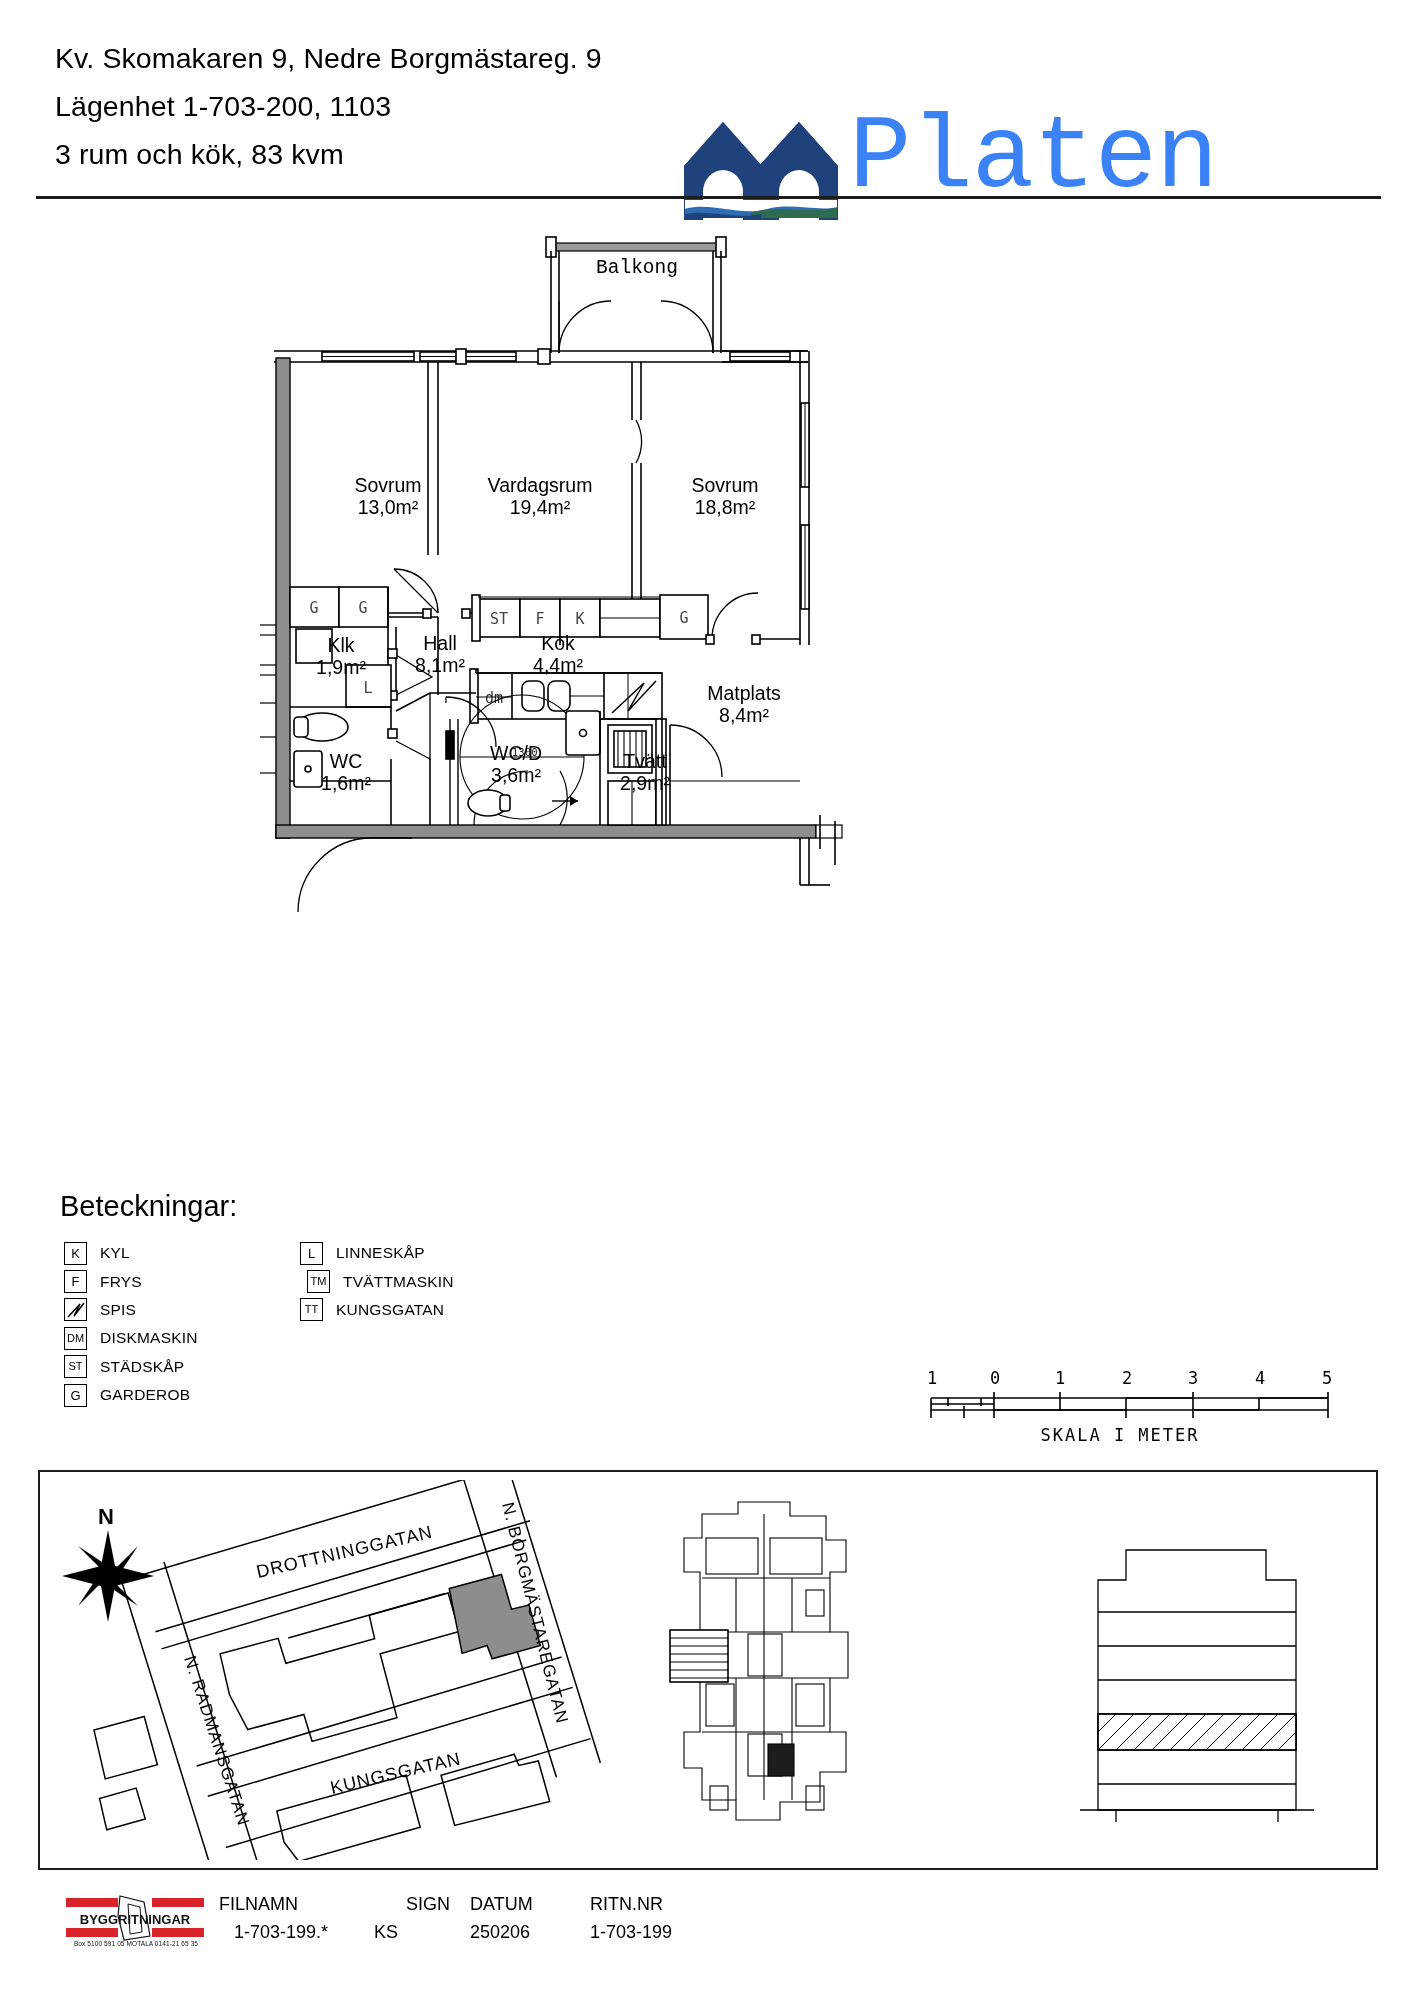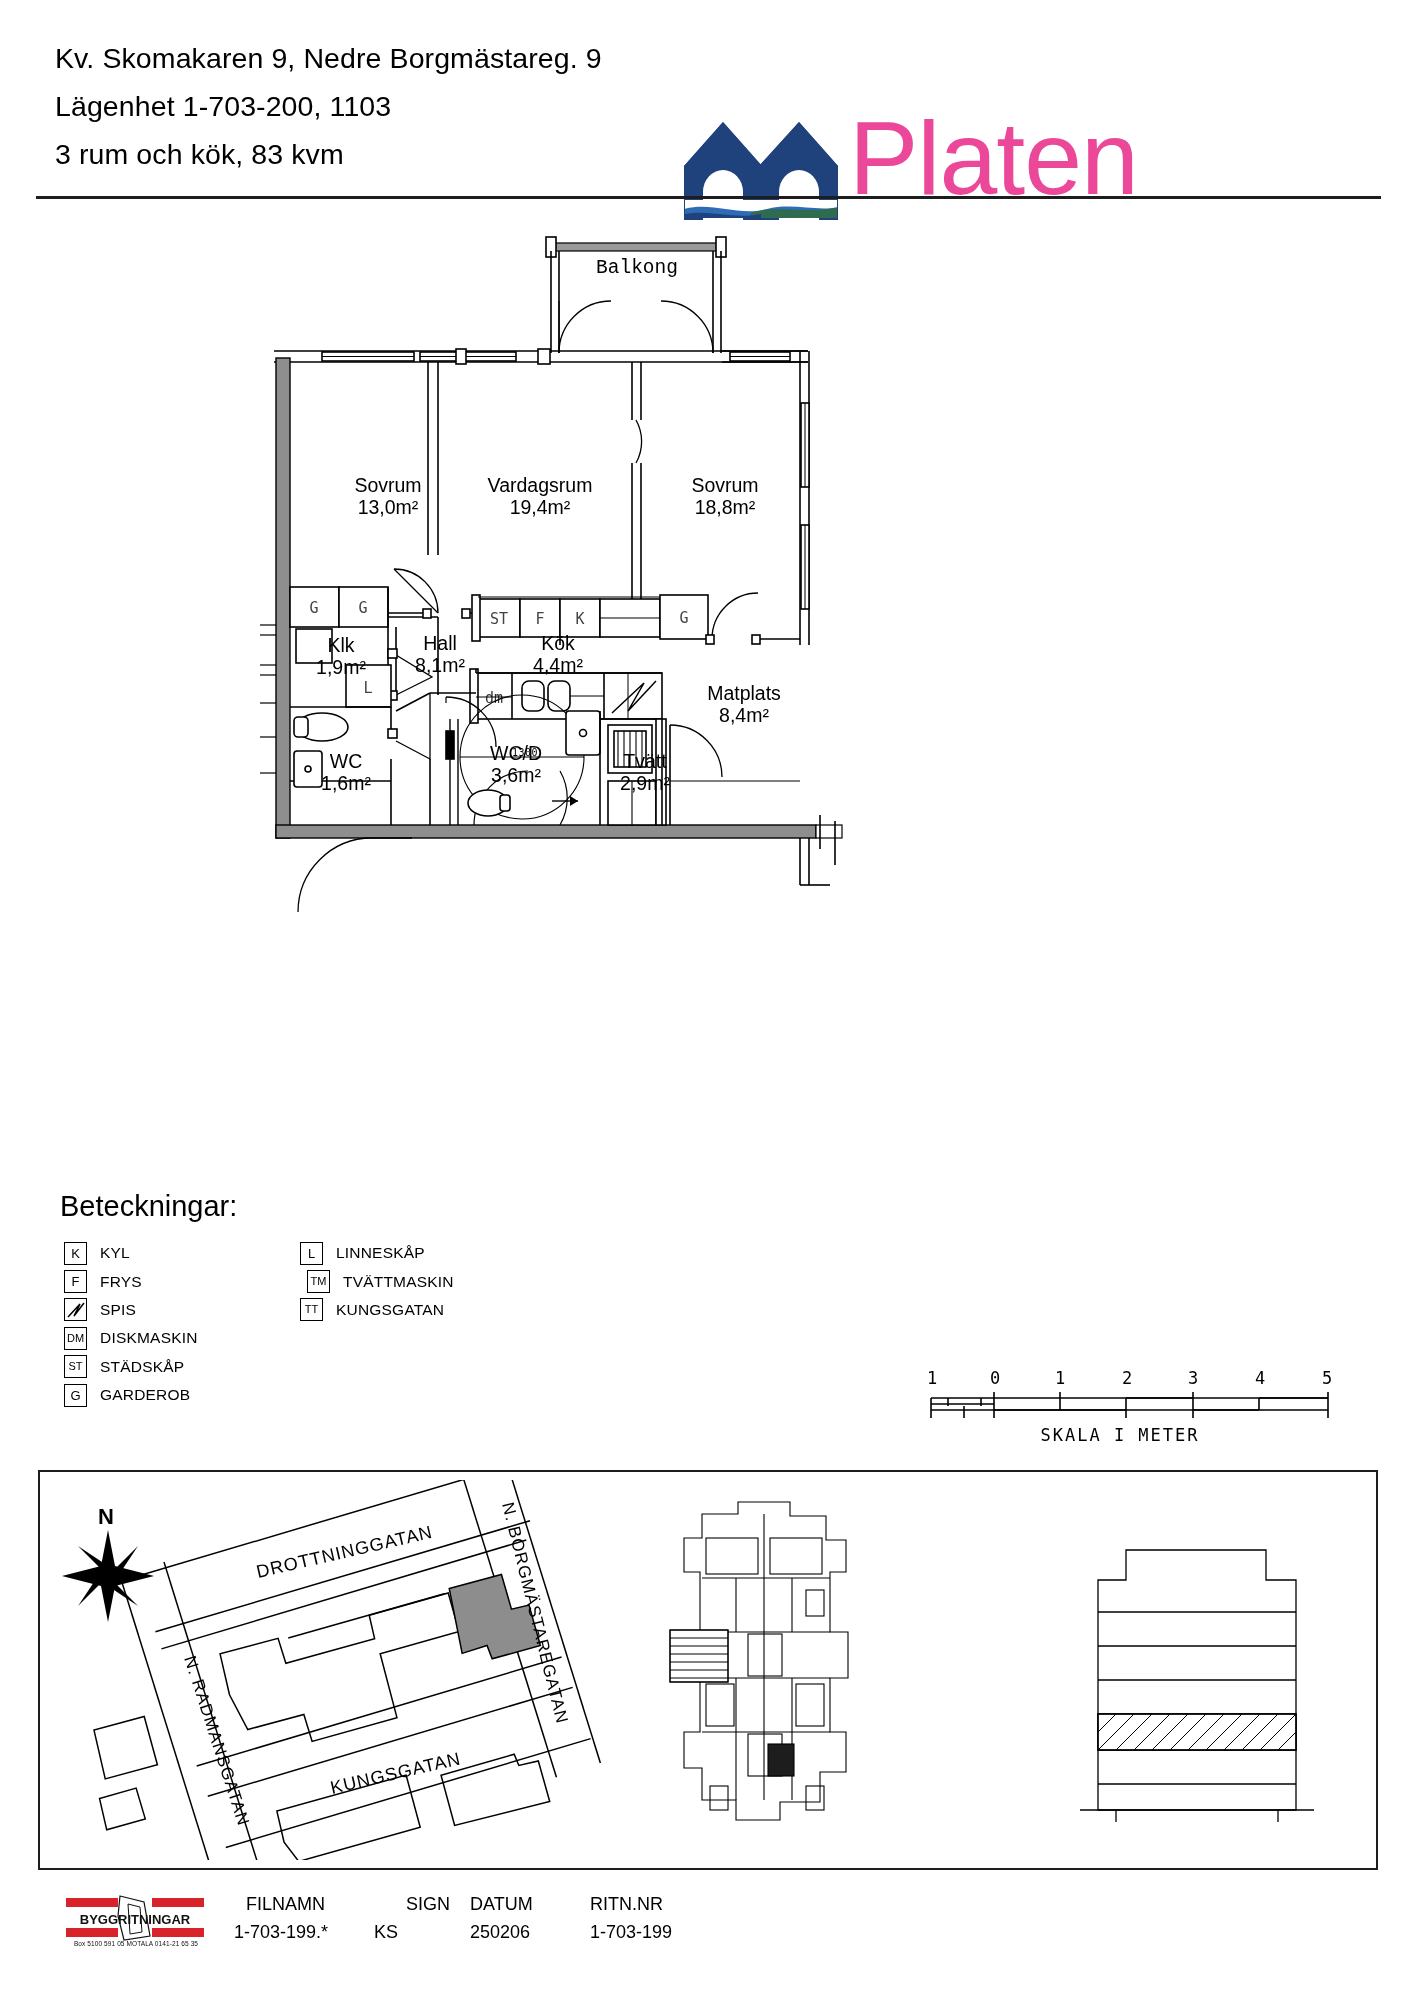--- a/index.html
+++ b/index.html
@@ -15,22 +15,22 @@
   #header{position:absolute;left:55px;top:36px;width:1310px;height:155px;}
   .h-line{font-size:28.5px;letter-spacing:.1px;line-height:1;white-space:nowrap;}
   #h1{position:absolute;left:0;top:8px;}
   #h2{position:absolute;left:0;top:56px;}
   #h3{position:absolute;left:0;top:104px;}
   #header-rule{position:absolute;left:36px;top:196px;width:1345px;height:3px;background:#1d1d1d;}
 
   
   #logo{position:absolute;left:626px;top:74px;width:740px;height:112px;}
   #logo-mark{position:absolute;left:0;top:4px;width:160px;height:108px;}
-  #logo-word{position:absolute;left:168px;top:-4px;font-family:Liberation Sans, sans-serif;
-      font-size:104px;color:#ec4899;line-height:1;letter-spacing:-1px;}
+  #logo-word{position:absolute;left:168px;top:-4px;font-family:Liberation Mono, monospace;
+      font-size:104px;color:#3b82f6;line-height:1;letter-spacing:-1px;}
 
   
   #plan{position:absolute;left:260px;top:225px;width:830px;height:690px;}
   #plan svg{display:block;}
   .rl{position:absolute;text-align:center;line-height:1.12;font-size:19.5px;white-space:nowrap;}
   .rl .nm{display:block;}
   .rl .ar{display:block;}
 
   
   #legend{position:absolute;left:60px;top:1190px;width:520px;}
@@ -575,21 +575,21 @@
         <rect x="94" y="4" width="52" height="9" fill="#d8232a"></rect>
         <rect x="8" y="34" width="52" height="9" fill="#d8232a"></rect>
         <rect x="94" y="34" width="52" height="9" fill="#d8232a"></rect>
         <path d="M62 2 L86 8 L92 42 L66 46 L60 22 Z" fill="#fff" stroke="#111" stroke-width="1.2"></path>
         <path d="M70 10 L82 13 L84 38 L72 40 Z" fill="#fff" stroke="#111" stroke-width="1"></path>
         <text x="77" y="30" font-size="13" font-family="Liberation Sans, sans-serif" font-weight="bold" fill="#111" text-anchor="middle">BYGGRITNINGAR</text>
       </svg>
     </div>
     <div id="brlogo-sub">Box 5100       591 05 MOTALA       0141-21 65 35</div>
 
-    <span class="tb-h" style="left:208px;">FILNAMN</span>
+    <span class="tb-h" style="left:181px;">FILNAMN</span>
     <span class="tb-v" style="left:196px;">1-703-199.*</span>
 
     <span class="tb-h" style="left:336px;margin-left:32px;">SIGN</span>
     <span class="tb-v" style="left:336px;">KS</span>
 
     <span class="tb-h" style="left:432px;">DATUM</span>
     <span class="tb-v" style="left:432px;">250206</span>
 
     <span class="tb-h" style="left:552px;">RITN.NR</span>
     <span class="tb-v" style="left:552px;">1-703-199</span>

